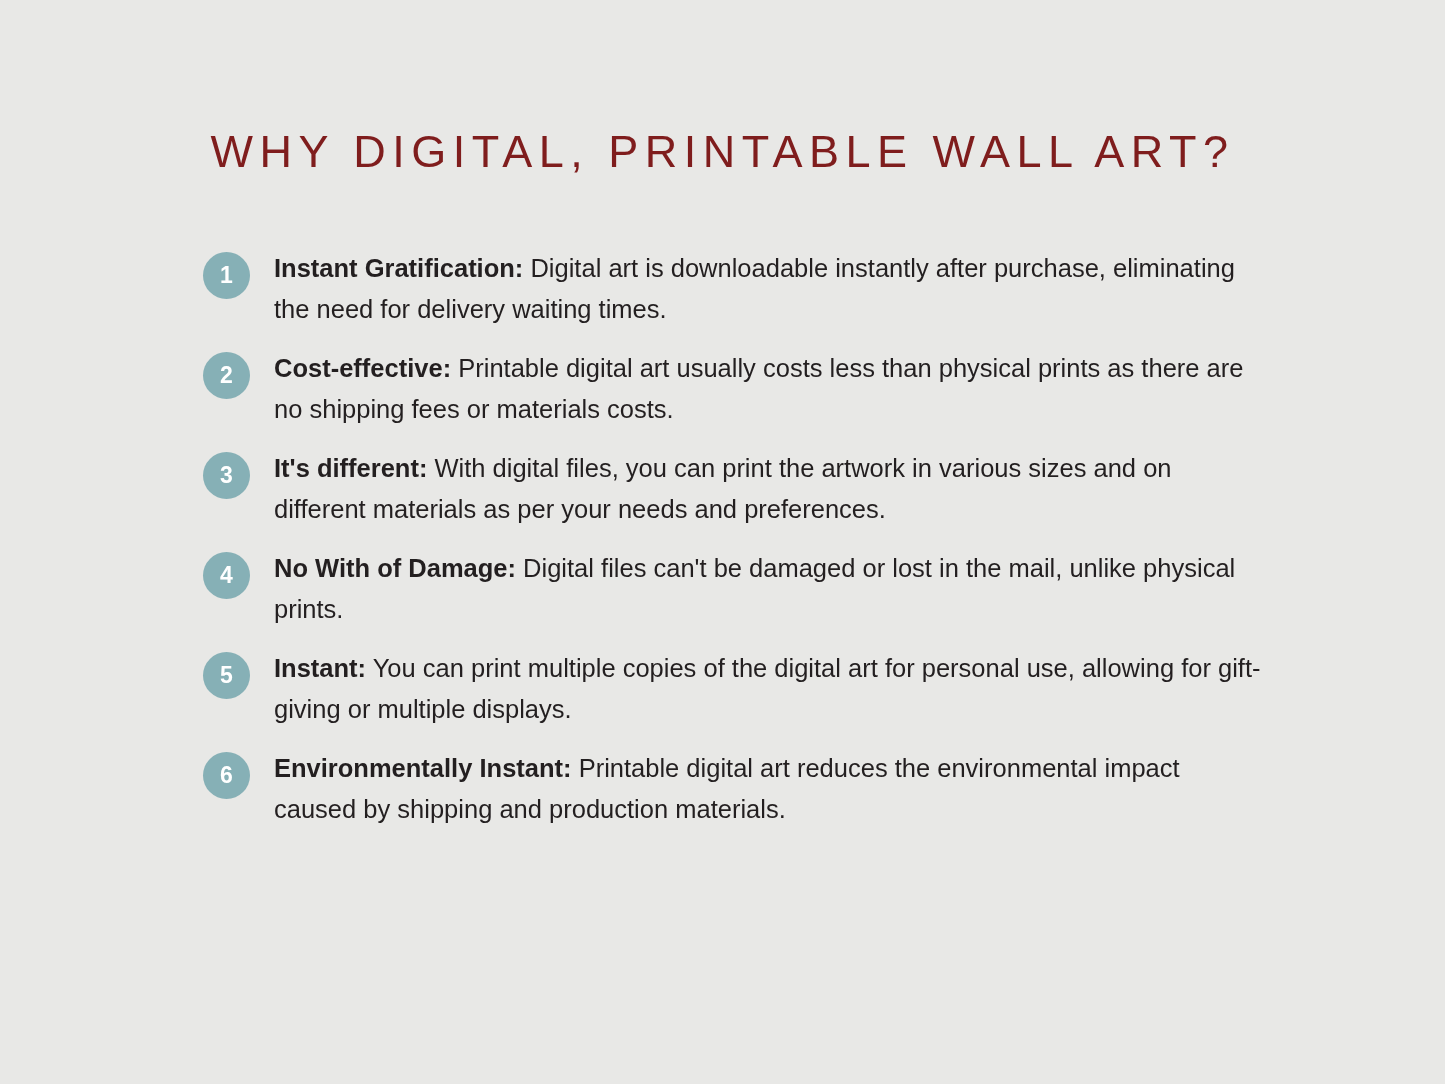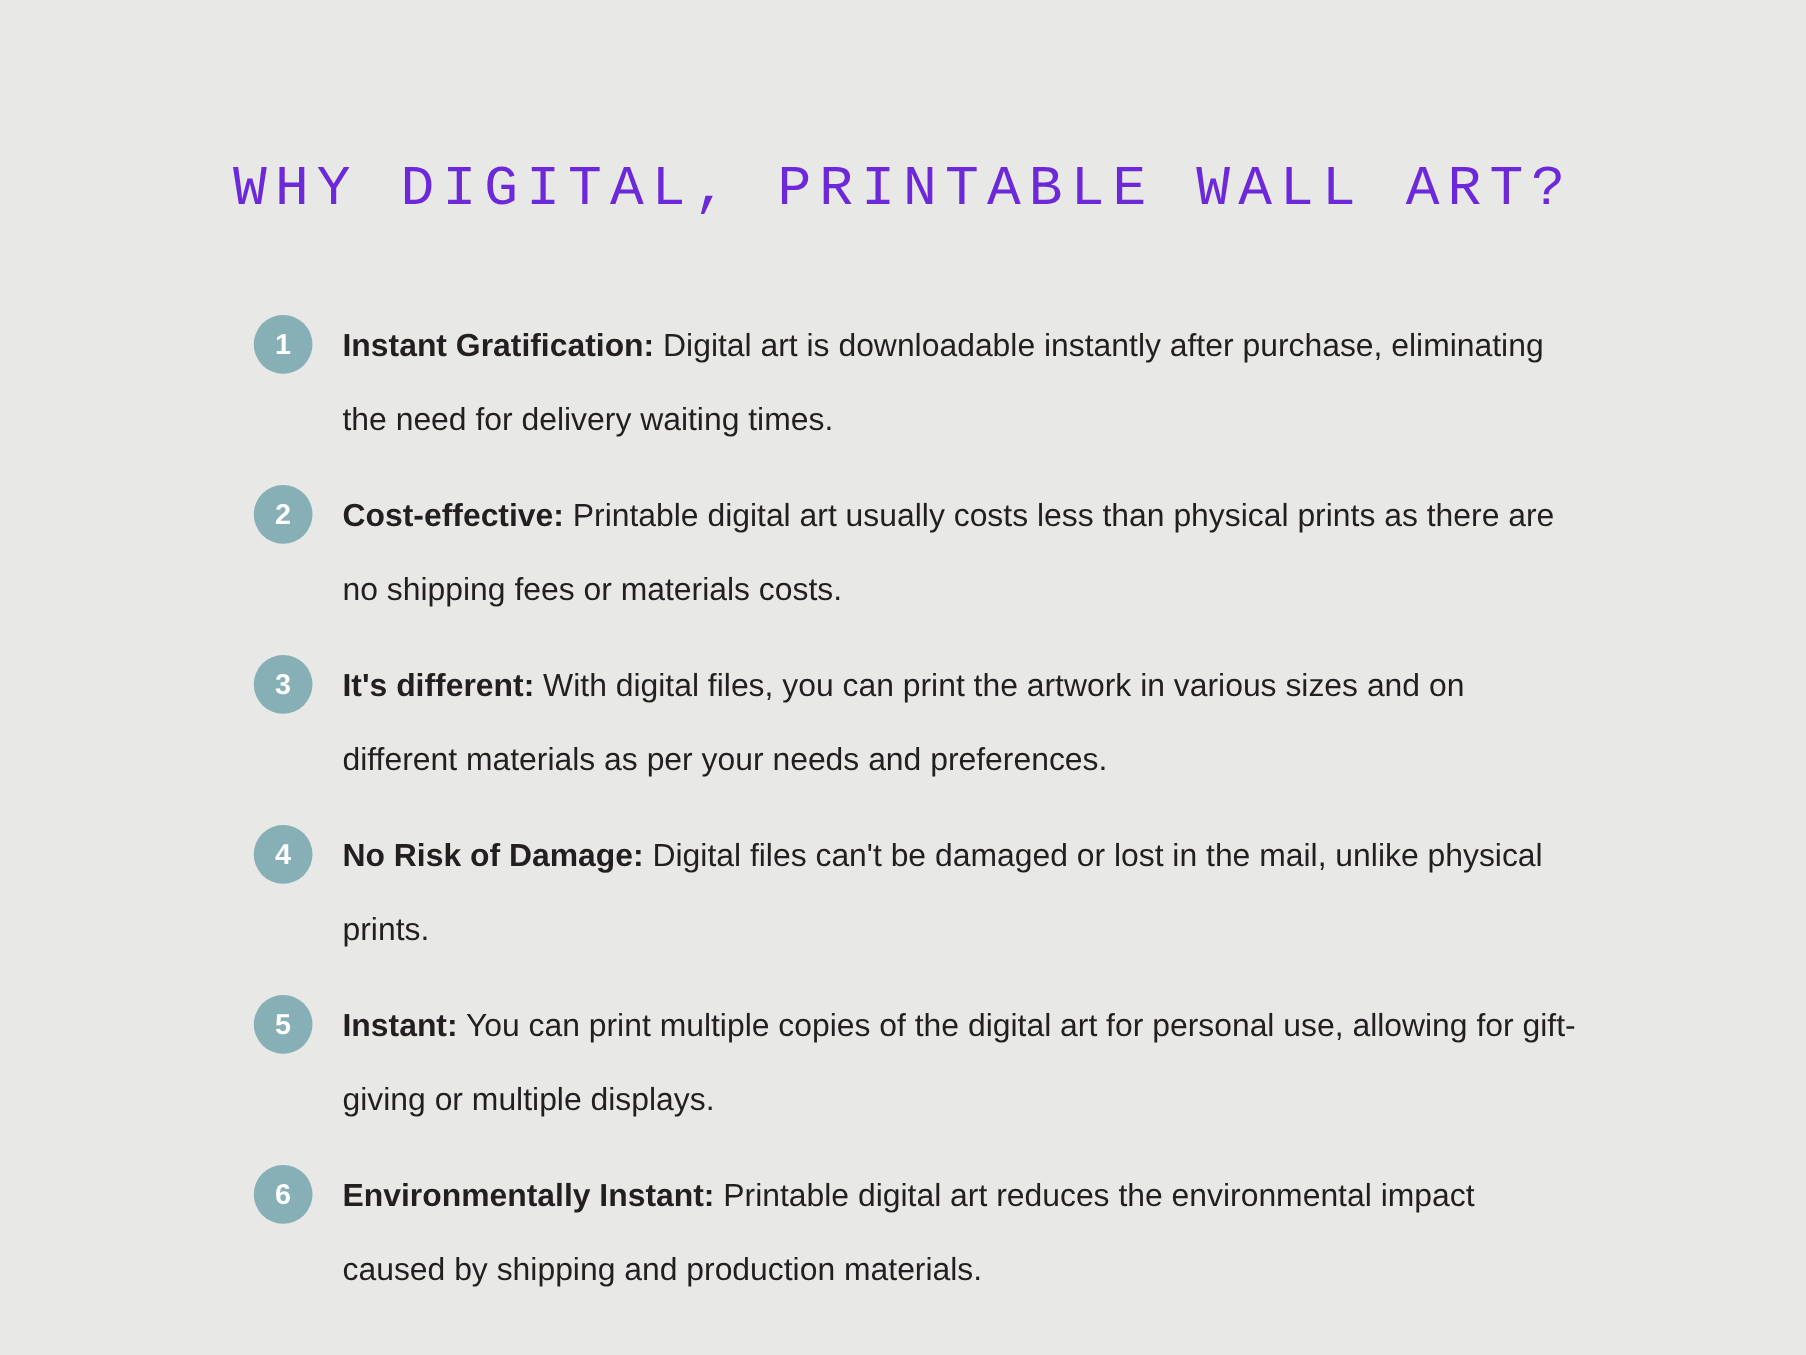--- a/index.html
+++ b/index.html
@@ -19,24 +19,24 @@
     height: 1084px;
     background: #e8e8e6;
     box-sizing: border-box;
   }
   .title {
     position: absolute;
     top: 126px;
     left: 0;
     width: 1445px;
     text-align: center;
-    font-family: Liberation Mono, monospace;
+    font-family: Liberation Sans, sans-serif;
     font-size: 45px;
     letter-spacing: 6.5px;
-    color: #6d28d9;
+    color: #7f1d1d;
     font-weight: 400;
     white-space: nowrap;
   }
   .list {
     position: absolute;
     top: 248px;
     left: 203px;
     width: 1060px;
   }
   .item {
@@ -55,21 +55,21 @@
     font-weight: bold;
     display: flex;
     align-items: center;
     justify-content: center;
     margin-top: 4px;
     font-family: "Liberation Sans", sans-serif;
   }
   .body {
     margin-left: 24px;
     font-size: 25.5px;
-    line-height: 59px;
+    line-height: 41px;
     color: #231f20;
     max-width: 990px;
   }
   .body .lead {
     font-weight: bold;
   }
   .body .rest {
     font-weight: normal;
   }
 </style>
@@ -99,21 +99,21 @@
     <div class="item">
       <div class="badge">3</div>
       <div class="body">
         <span class="lead">It's different:</span><span class="rest"> With digital files, you can print the artwork in various sizes and on different materials as per your needs and preferences.</span>
       </div>
     </div>
 
     <div class="item">
       <div class="badge">4</div>
       <div class="body">
-        <span class="lead">No Risk of Damage:</span><span class="rest"> Digital files can't be damaged or lost in the mail, unlike physical prints.</span>
+        <span class="lead">No With of Damage:</span><span class="rest"> Digital files can't be damaged or lost in the mail, unlike physical prints.</span>
       </div>
     </div>
 
     <div class="item">
       <div class="badge">5</div>
       <div class="body">
         <span class="lead">Instant:</span><span class="rest"> You can print multiple copies of the digital art for personal use, allowing for gift-giving or multiple displays.</span>
       </div>
     </div>
 

